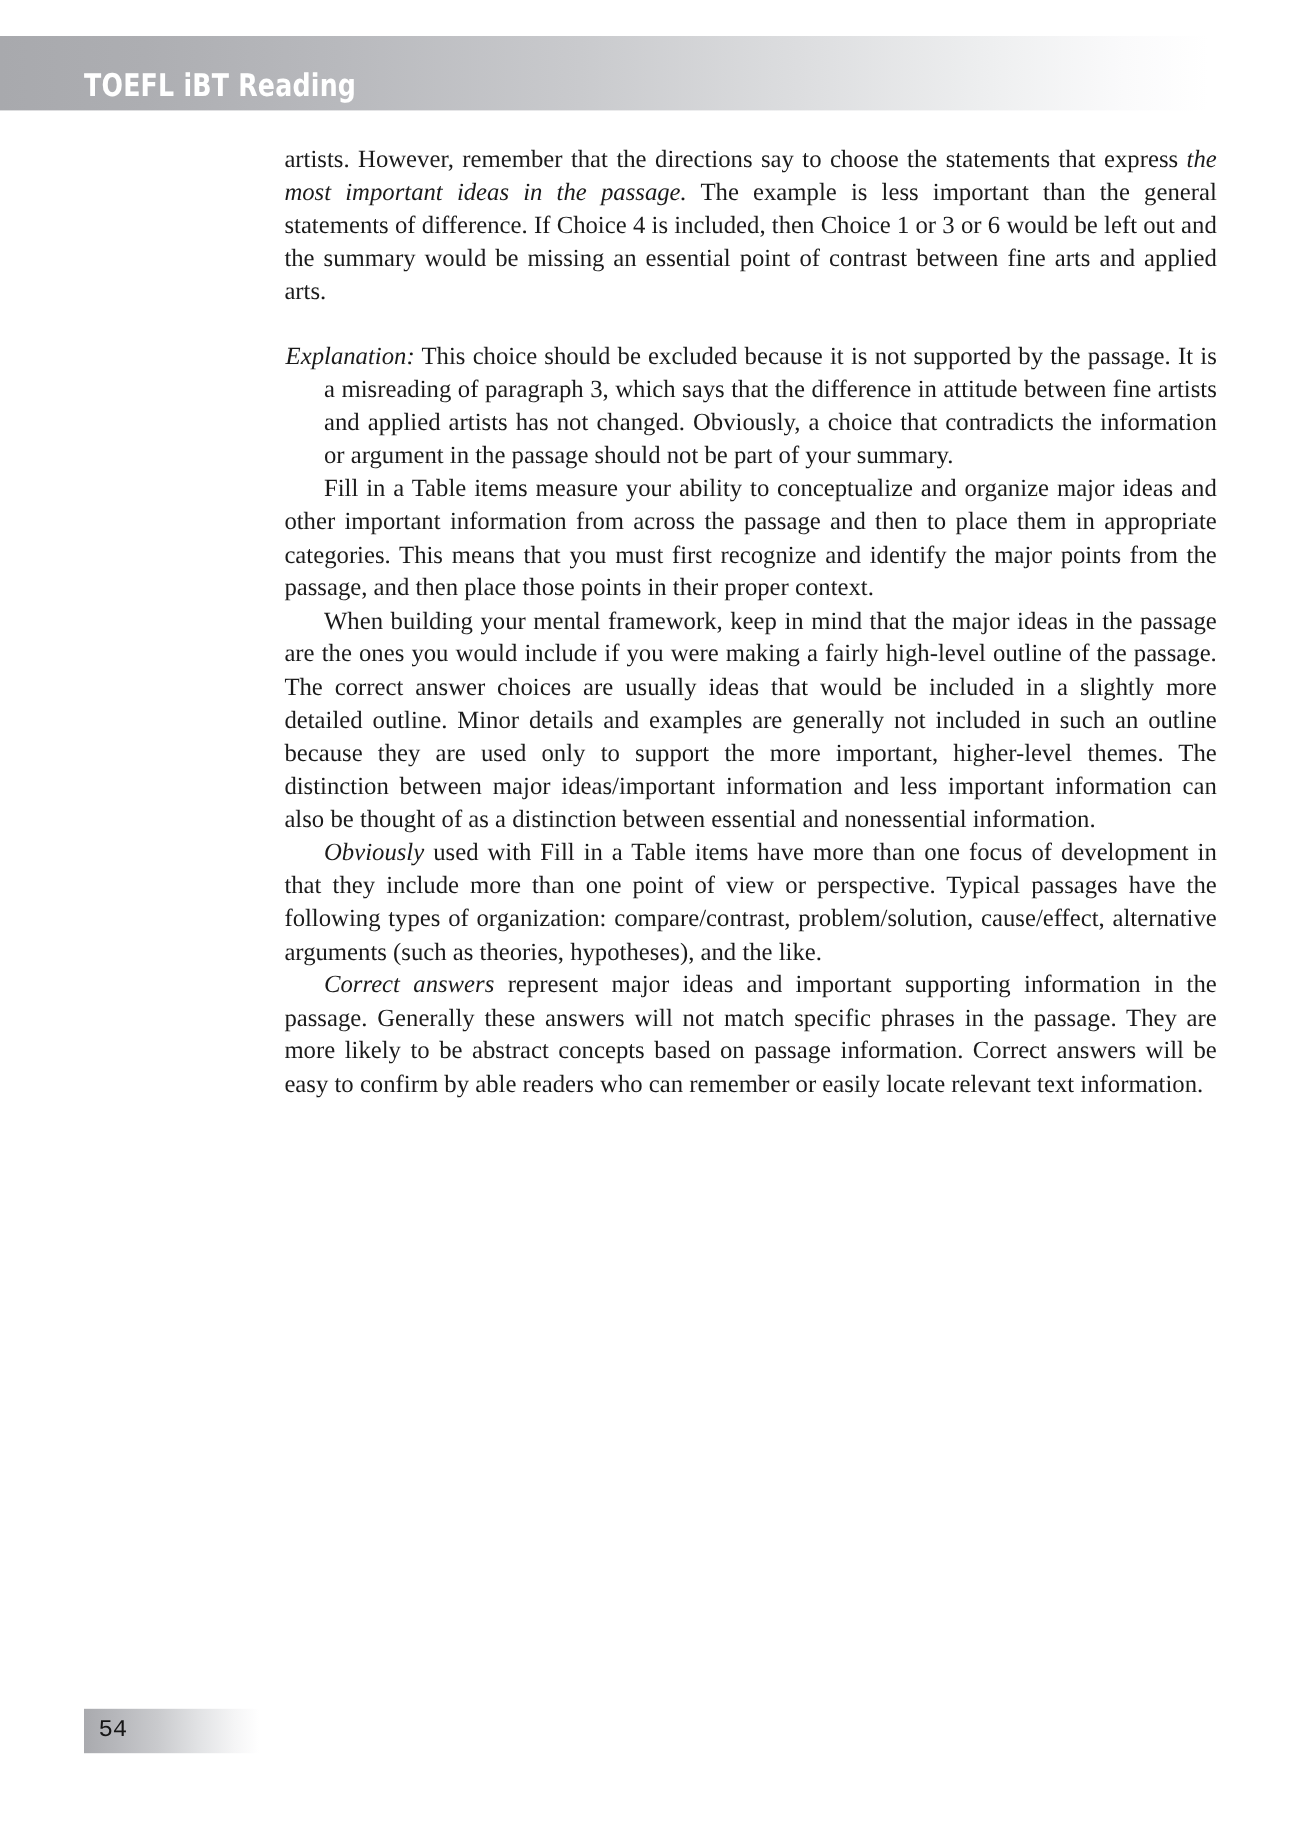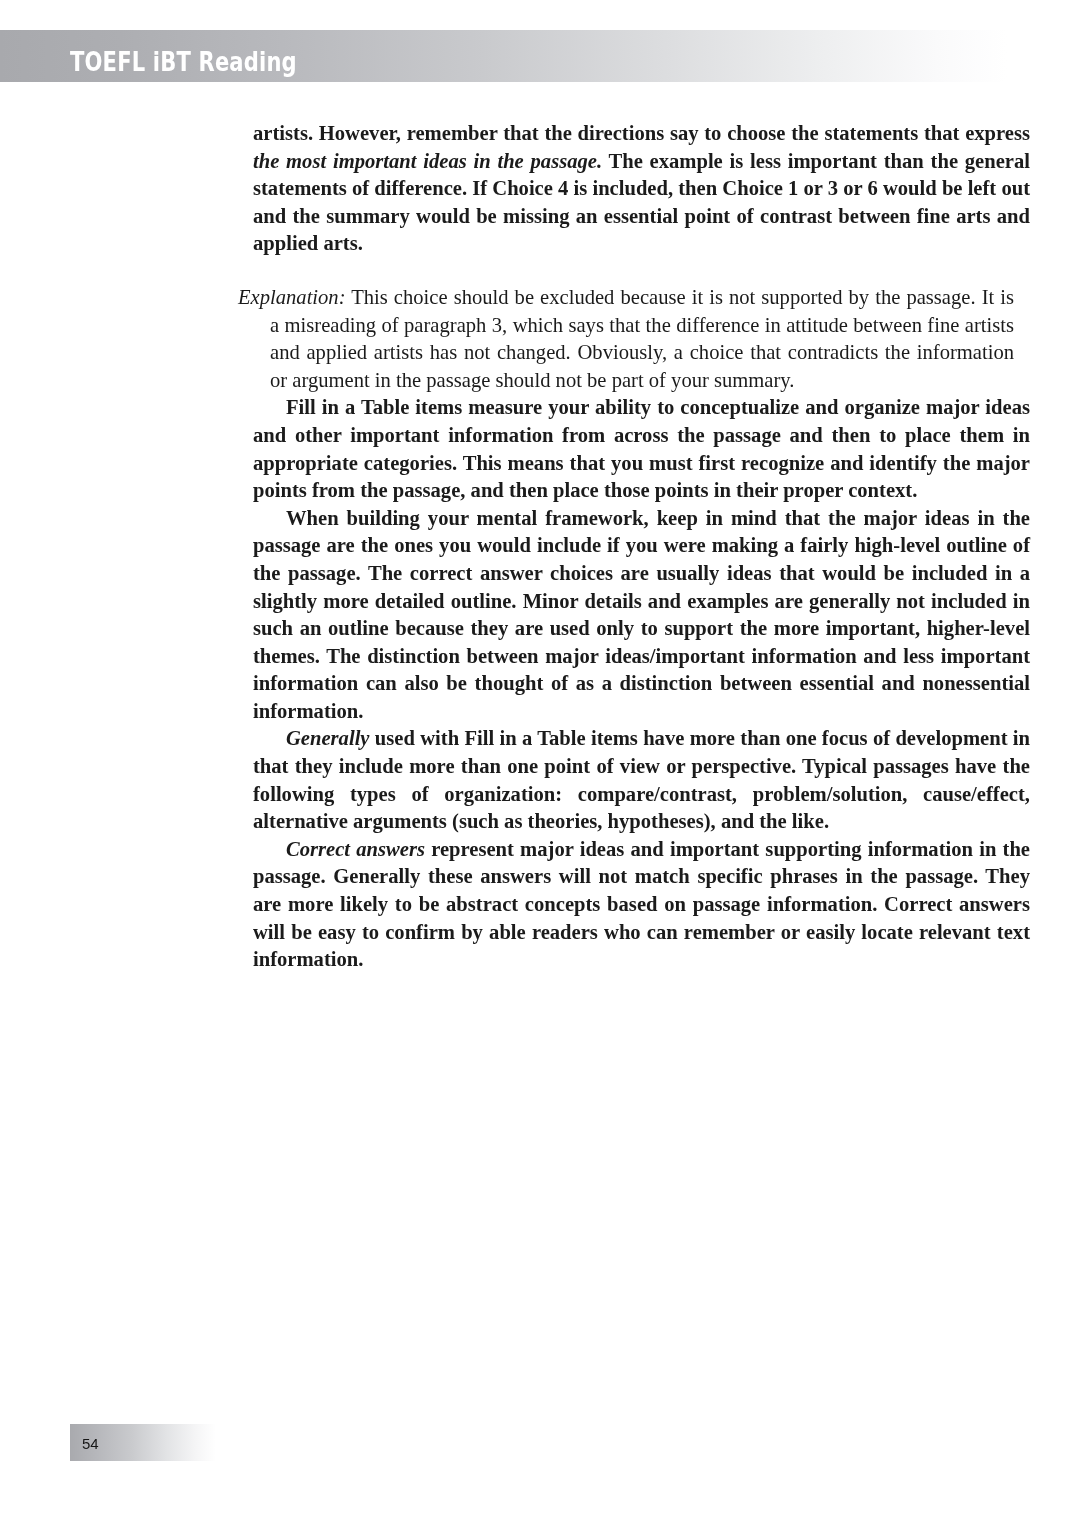--- a/index.html
+++ b/index.html
@@ -15,21 +15,21 @@
     color: #1b1b1b;
     overflow: hidden;
   }
 
   
   .running-head {
     position: absolute;
     left: 0;
     top: 30px;
     width: 1007px;
-    height: 52px;
+    height: 62px;
     background: linear-gradient(to right,
                 #a8a9ad 0%,
                 #adaeb2 12%,
                 #b8b9bd 28%,
                 #c9cacd 48%,
                 #dcdddf 66%,
                 #eeeff0 82%,
                 #fafafb 93%,
                 #ffffff 100%);
   }
@@ -60,23 +60,22 @@
     margin: 0;
     font-size: 20.6px;
     line-height: 27.6px;
     text-align: justify;
     text-justify: inter-word;
     -webkit-hyphens: none;
     hyphens: none;
   }
 
   .body-block {
-    margin-left: 41px;
+    margin-left: 25px;
     width: 777px;
-    font-weight: bold;
   }
   .body-block p.indent { text-indent: 33px; }
 
   
   .hang-block {
     margin-left: 26px;
     width: 776px;
     margin-top: 26px;
   }
   .hang {
@@ -114,22 +113,22 @@
                 #c9cacd 42%,
                 #e2e3e5 66%,
                 #f5f5f6 86%,
                 #ffffff 100%);
   }
   .folio-number {
     position: absolute;
     left: 12px;
     top: 50%;
     transform: translateY(-50%);
-    font-family: Liberation Sans, sans-serif;
-    font-size: 15px;
+    font-family: Liberation Mono, monospace;
+    font-size: 20px;
     color: #161616;
     line-height: 1;
   }
 </style>
 </head>
 <body>
 
 <div class="running-head">
   <div class="running-head-title">TOEFL iBT Reading</div>
 </div>
@@ -141,21 +140,21 @@
   </div>
 
   <div class="hang-block">
     <p class="hang"><em>Explanation:</em><span> This choice should be excluded because it is not supported by the passage. It is a misreading of paragraph 3, which says that the difference in attitude between fine artists and applied artists has not changed. Obviously, a choice that contradicts the information or argument in the passage should not be part of your summary.</span></p>
   </div>
 
 
   <div class="body-block">
     <p class="indent"><span>Fill in a Table items measure your ability to conceptualize and organize major ideas and other important information from across the passage and then to place them in appropriate categories. This means that you must first recognize and identify the major points from the passage, and then place those points in their proper context.</span></p>
     <p class="indent"><span>When building your mental framework, keep in mind that the major ideas in the passage are the ones you would include if you were making a fairly high-level outline of the passage. The correct answer choices are usually ideas that would be included in a slightly more detailed outline. Minor details and examples are generally not included in such an outline because they are used only to support the more important, higher-level themes. The distinction between major ideas/important information and less important information can also be thought of as a distinction between essential and nonessential information.</span></p>
-    <p class="indent"><em>Generally</em><span> used with Fill in a Table items have more than one focus of development in that they include more than one point of view or perspective. Typical passages have the following types of organization: compare/contrast, problem/solution, cause/effect, alternative arguments (such as theories, hypotheses), and the like.</span></p>
+    <p class="indent"><em>Obviously</em><span> used with Fill in a Table items have more than one focus of development in that they include more than one point of view or perspective. Typical passages have the following types of organization: compare/contrast, problem/solution, cause/effect, alternative arguments (such as theories, hypotheses), and the like.</span></p>
     <p class="indent"><em>Correct answers</em><span> represent major ideas and important supporting information in the passage. Generally these answers will not match specific phrases in the passage. They are more likely to be abstract concepts based on passage information. Correct answers will be easy to confirm by able readers who can remember or easily locate relevant text information.</span></p>
   </div>
 
 </div>
 
 <div class="folio">
   <div class="folio-number">54</div>
 </div>
 
 </body></html>

